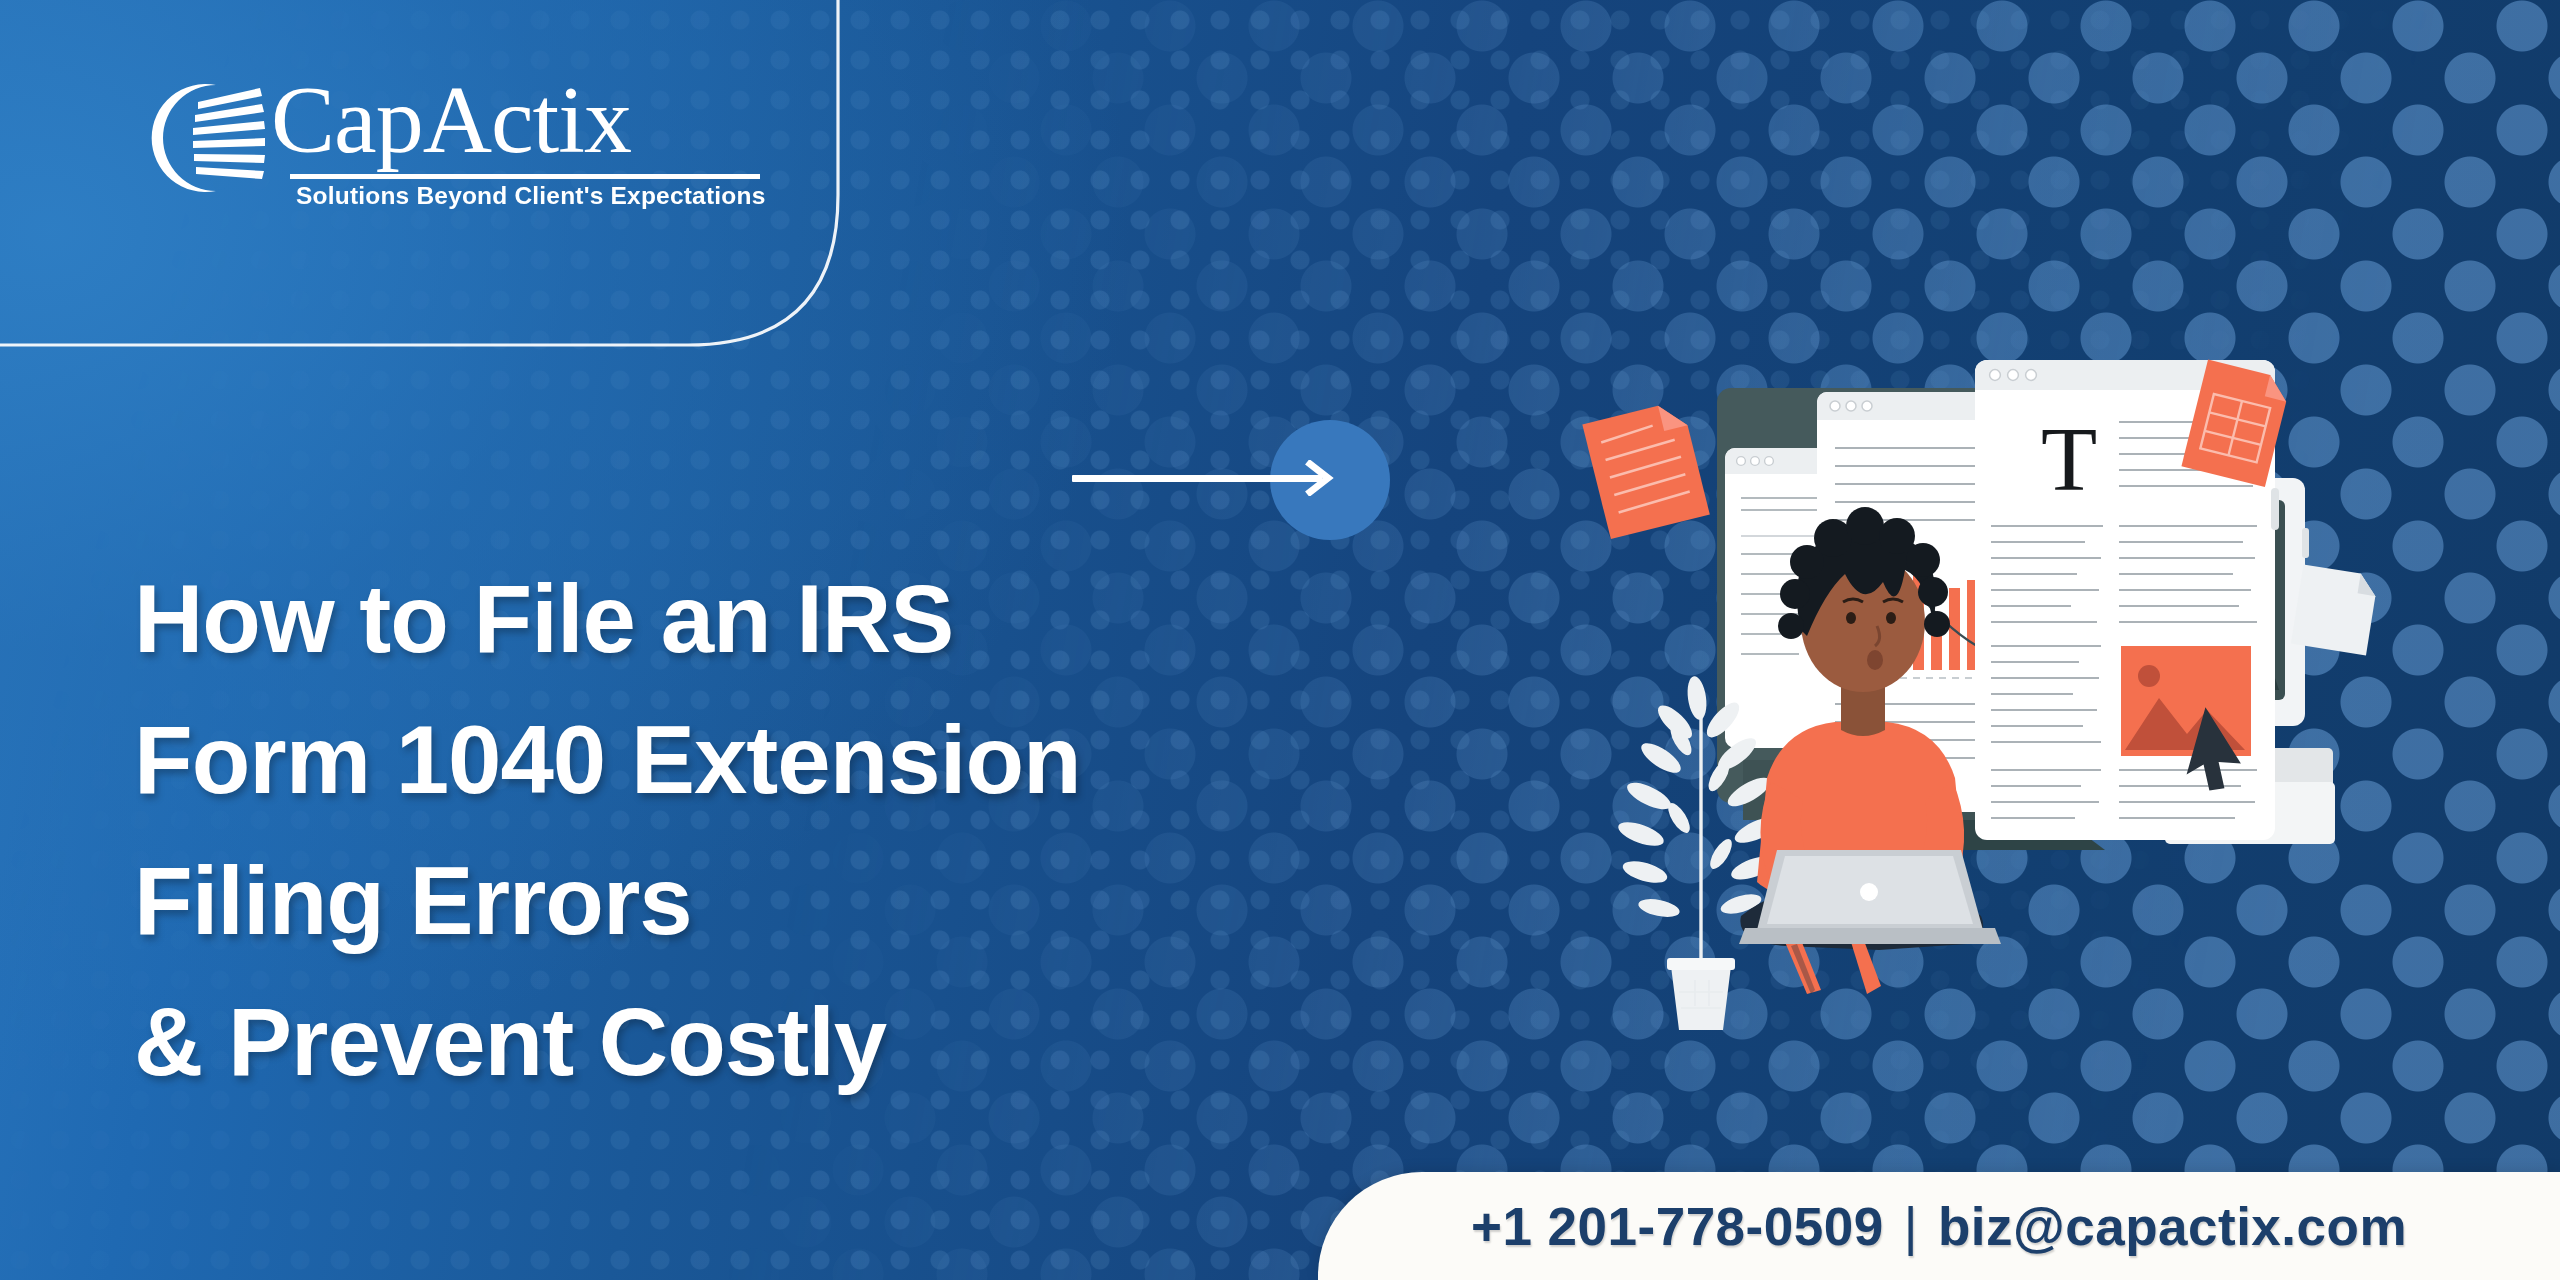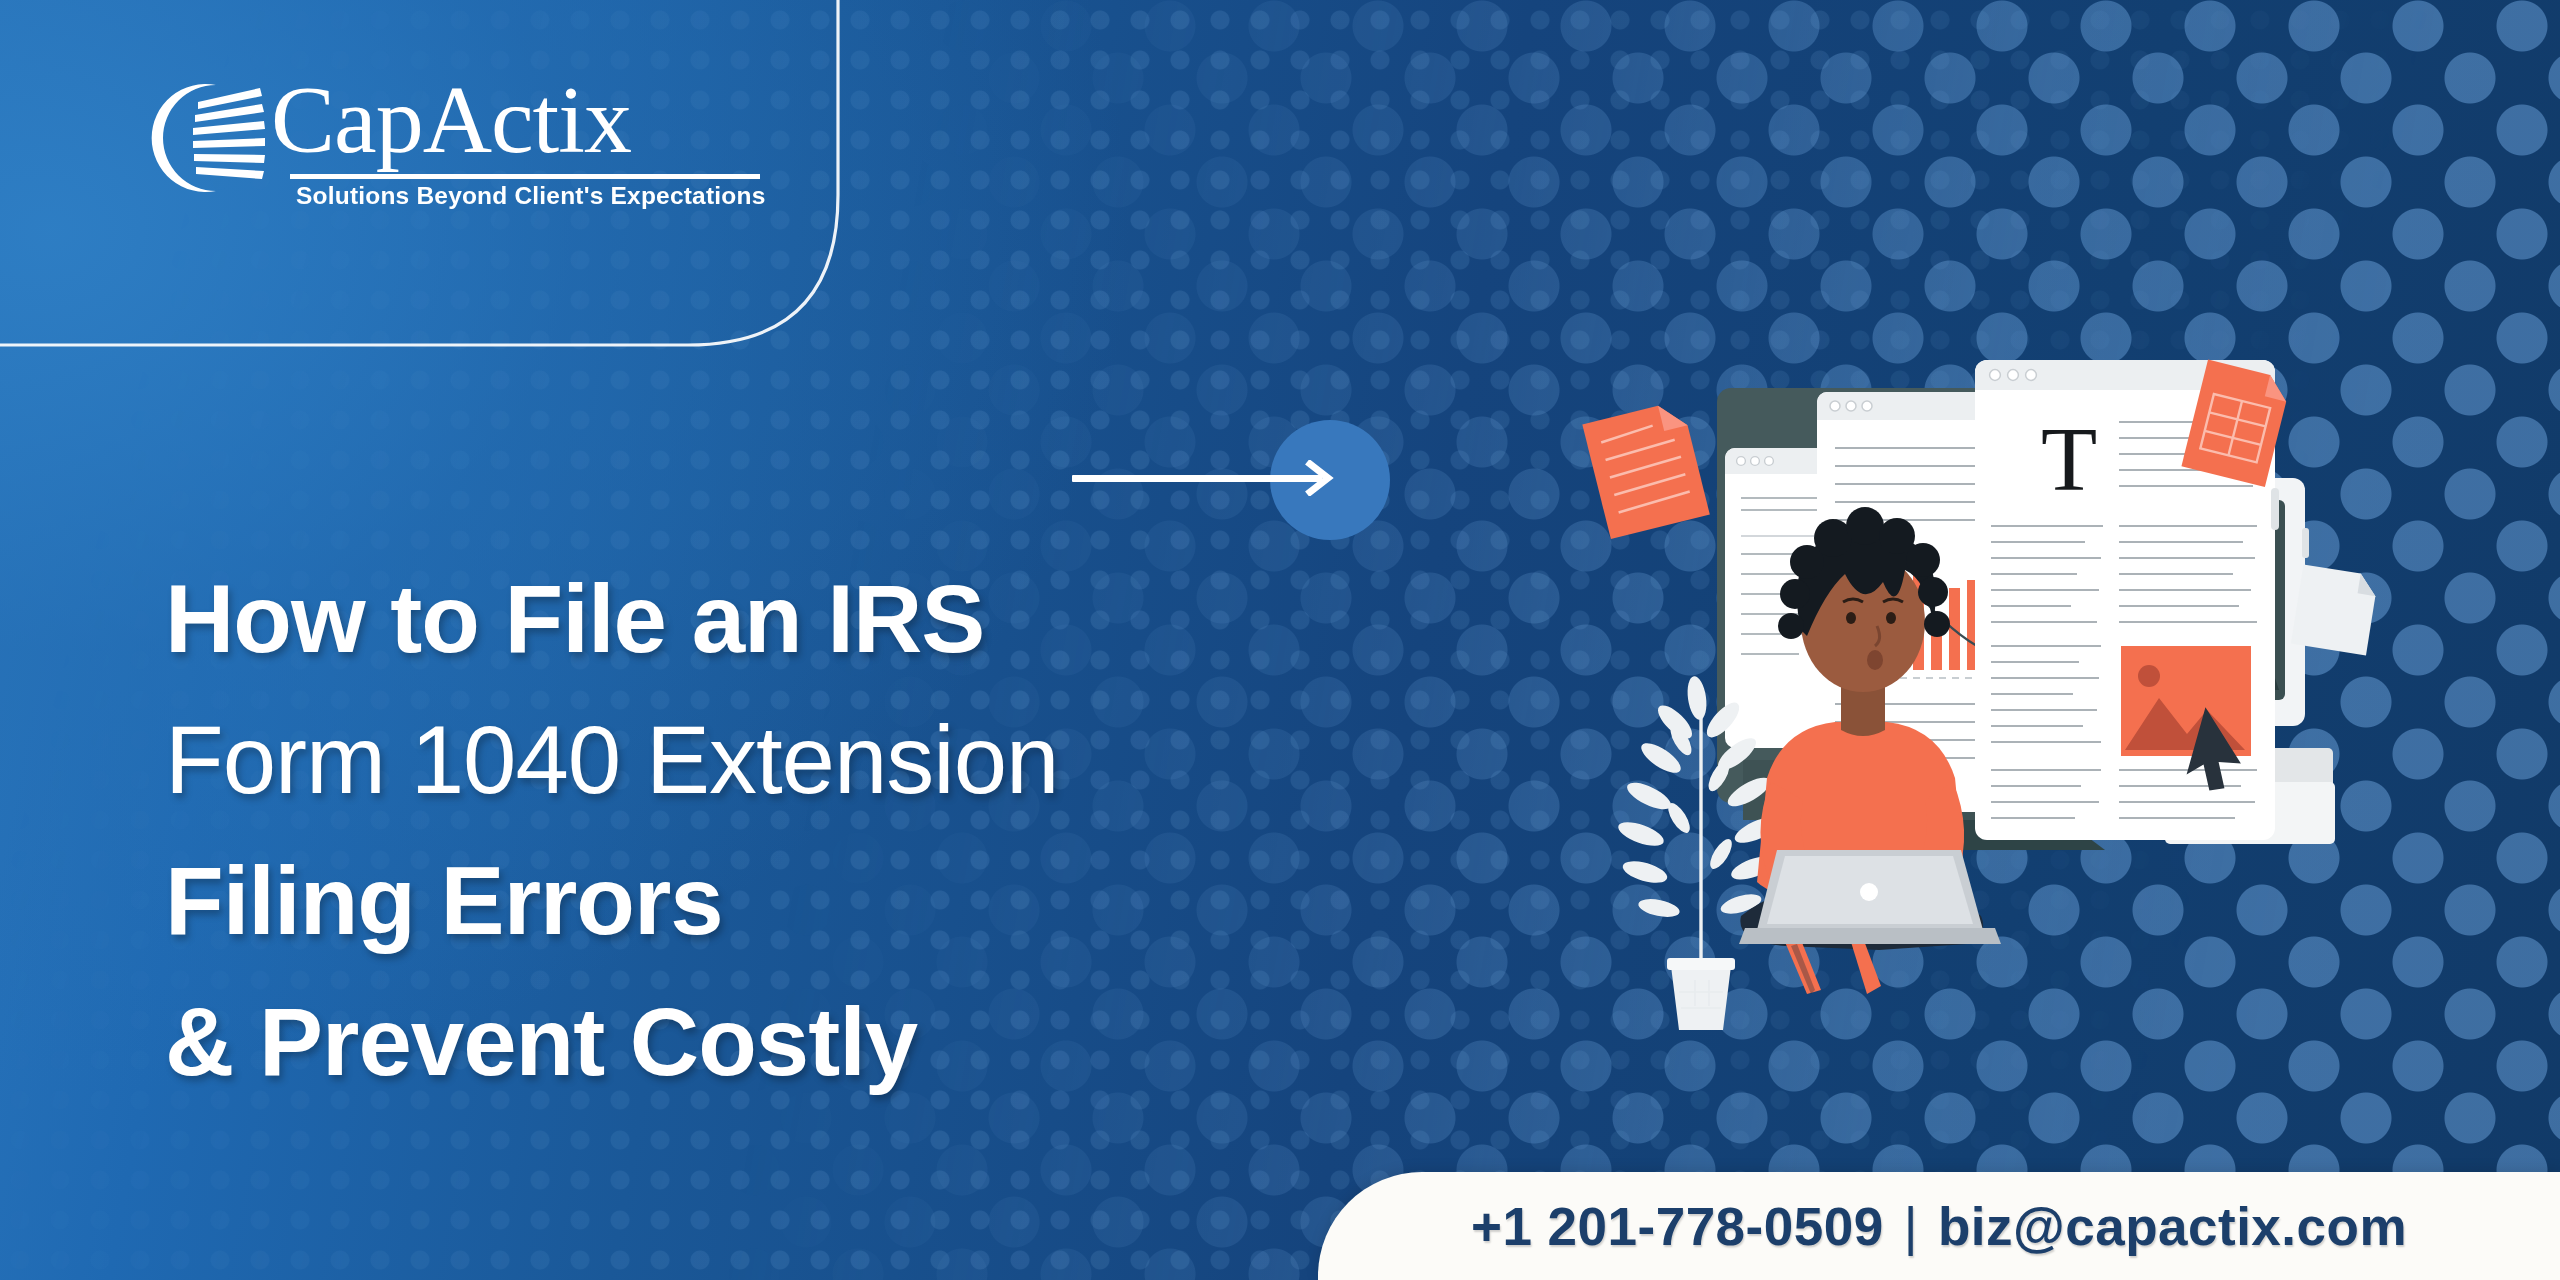--- a/index.html
+++ b/index.html
@@ -77,25 +77,24 @@
   }
   .arrow-head svg { width:100%; height:100%; display:block; }
 
   
   .headline {
     position:absolute; left:134px; top:548px; width:1280px;
     color:#ffffff;
     font-size:96px; line-height:1.47;
     letter-spacing:-1px;
     text-shadow:3px 5px 7px rgba(0,0,0,0.26);
-    margin-left:31px;
   }
   .headline .ln { display:block; white-space:nowrap; }
   .headline .b { font-weight:bold; }
-  .headline .ln.allbold { font-weight:normal; }
+  .headline .ln.allbold { font-weight:bold; }
 
   
   .contact-bar {
     position:absolute; left:1318px; top:1172px;
     width:1242px; height:108px;
     background:#fcfbf8;
     border-top-left-radius:104px;
     box-shadow:0 -2px 14px rgba(0,0,0,0.12);
     display:flex; align-items:center; justify-content:center;
   }

